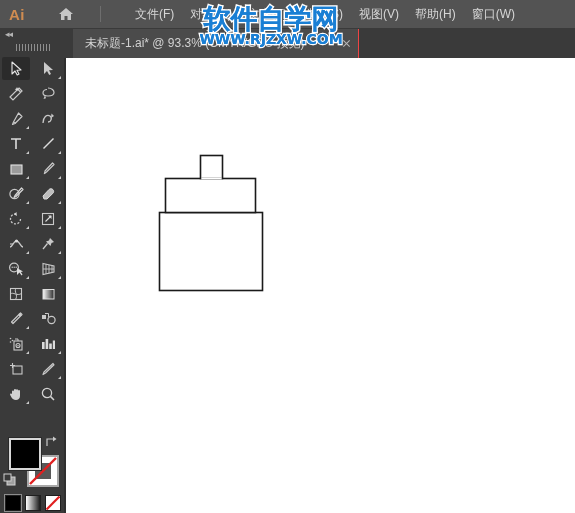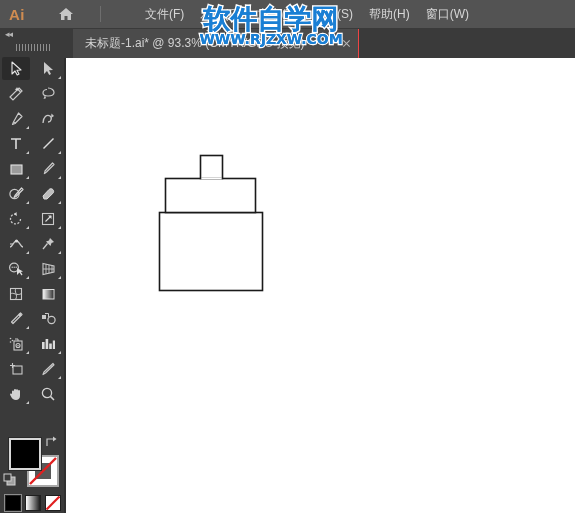--- a/index.html
+++ b/index.html
@@ -23,21 +23,21 @@
     width:34px;height:28px;display:flex;align-items:center;justify-content:center;
     color:#cf8c51;font-size:15px;font-weight:bold;letter-spacing:.5px;
   }
   .home-btn{
     width:32px;height:28px;display:flex;align-items:center;justify-content:center;
   }
   .home-ico{display:block;}
   .menu-sep{
     width:1px;height:16px;background:#6e6e6e;margin:0 4px 0 2px;
   }
-  .menu-items{display:flex;align-items:center;height:28px;margin-left:16px;justify-content:flex-end;}
+  .menu-items{display:flex;align-items:center;height:28px;margin-left:6px;justify-content:flex-end;}
   .menu-item{
     color:#d6d6d6;font-size:12px;padding:0 8px;height:28px;
     display:flex;align-items:center;white-space:nowrap;
   }
 
   
   .tabstrip{
     position:absolute;left:66px;top:28px;width:509px;height:30px;
     background:#3a3a3a;
   }
@@ -186,20 +186,21 @@
       <svg class="home-ico" width="16" height="14" viewBox="0 0 16 14">
         <path d="M8 1 L15 7 L13 7 L13 13 L9.5 13 L9.5 9 L6.5 9 L6.5 13 L3 13 L3 7 L1 7 Z" fill="#c6c6c6"></path>
       </svg>
     </div>
     <div class="menu-sep"></div>
     <div class="menu-items">
       <div class="menu-item">文件(F)</div>
       <div class="menu-item">对象(O)</div>
       <div class="menu-item">文字(T)</div>
       <div class="menu-item">选择(S)</div>
+      <div class="menu-item">视图(V)</div>
       <div class="menu-item">帮助(H)</div>
       <div class="menu-item">窗口(W)</div>
     </div>
   </div>
 
   <div class="tabstrip">
     <div class="doc-tab">
       <span class="doc-tab-label">未标题-1.ai* @ 93.3% (CMYK/GPU 预览)</span>
       <span class="tab-close"></span>
     </div>

